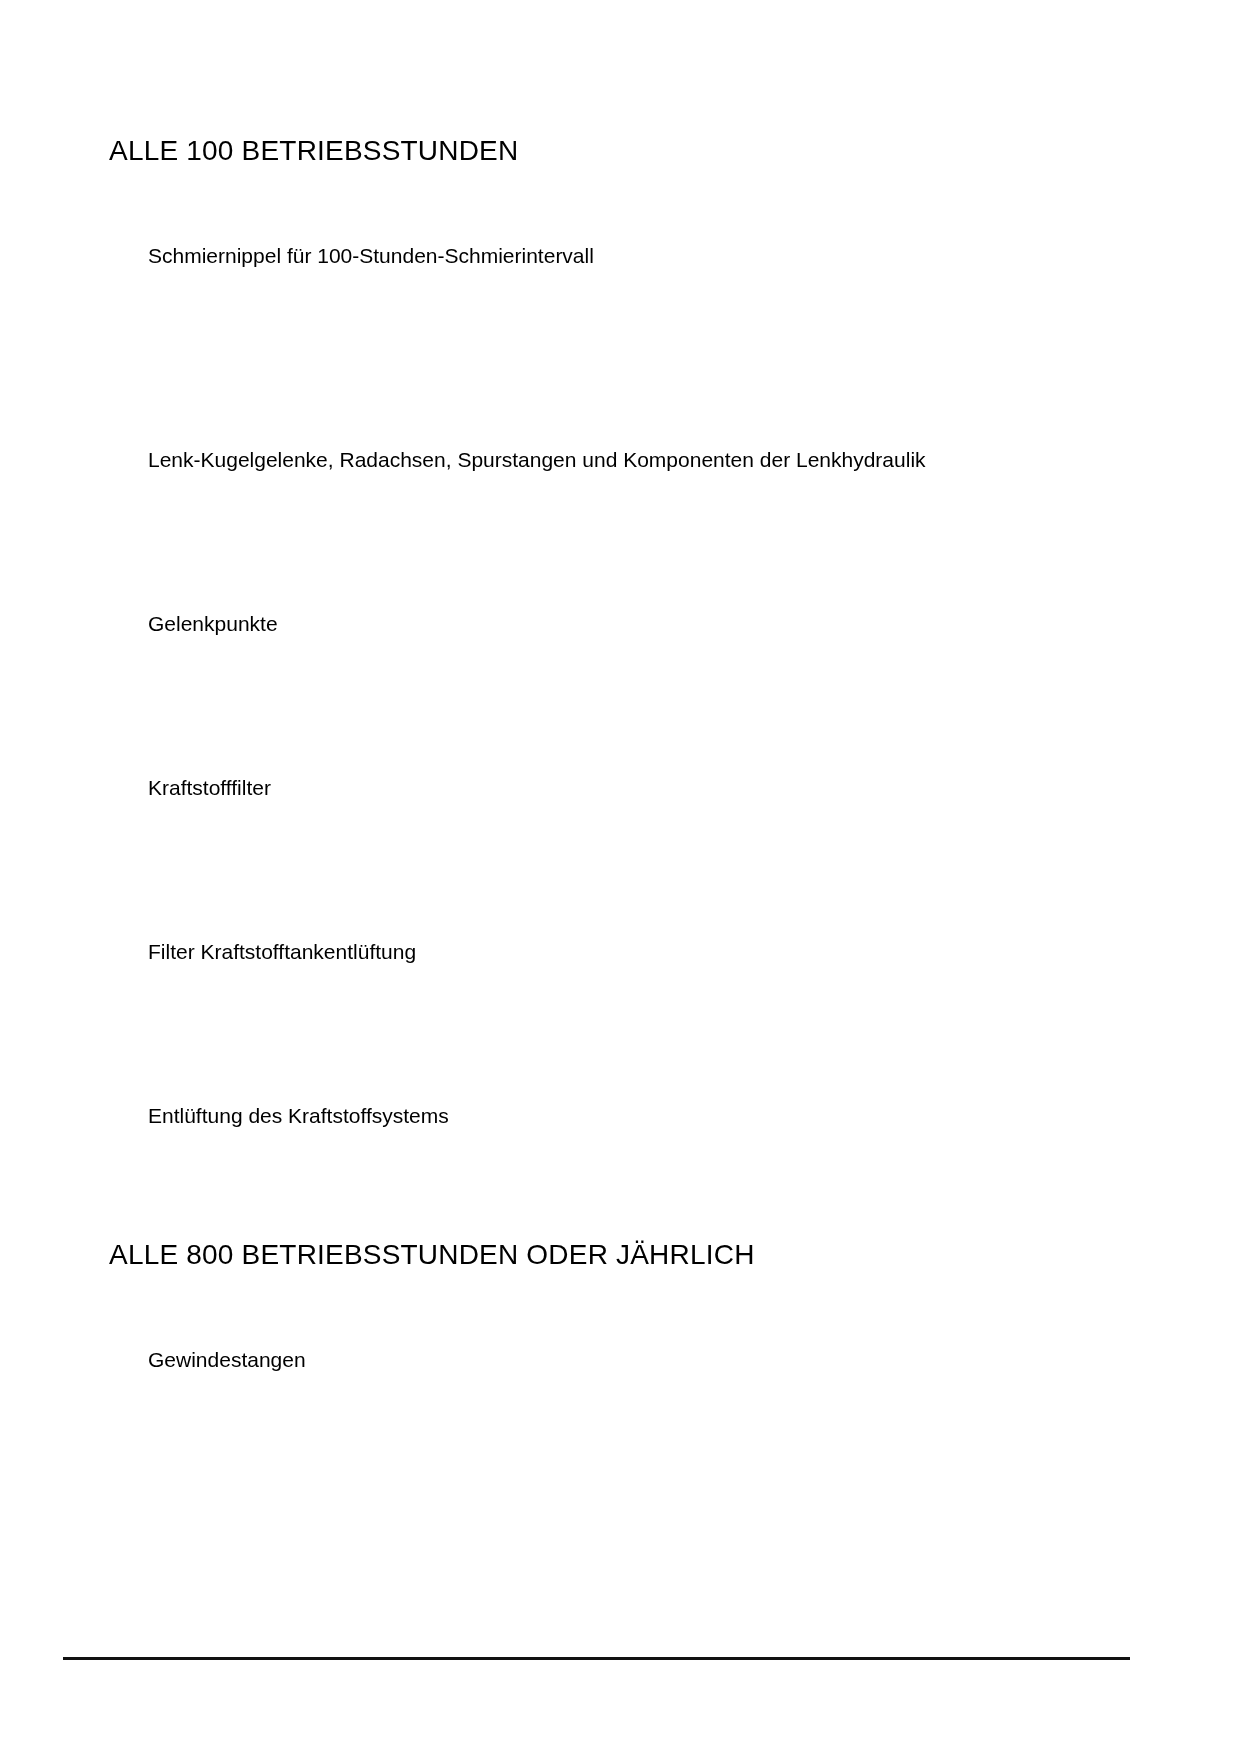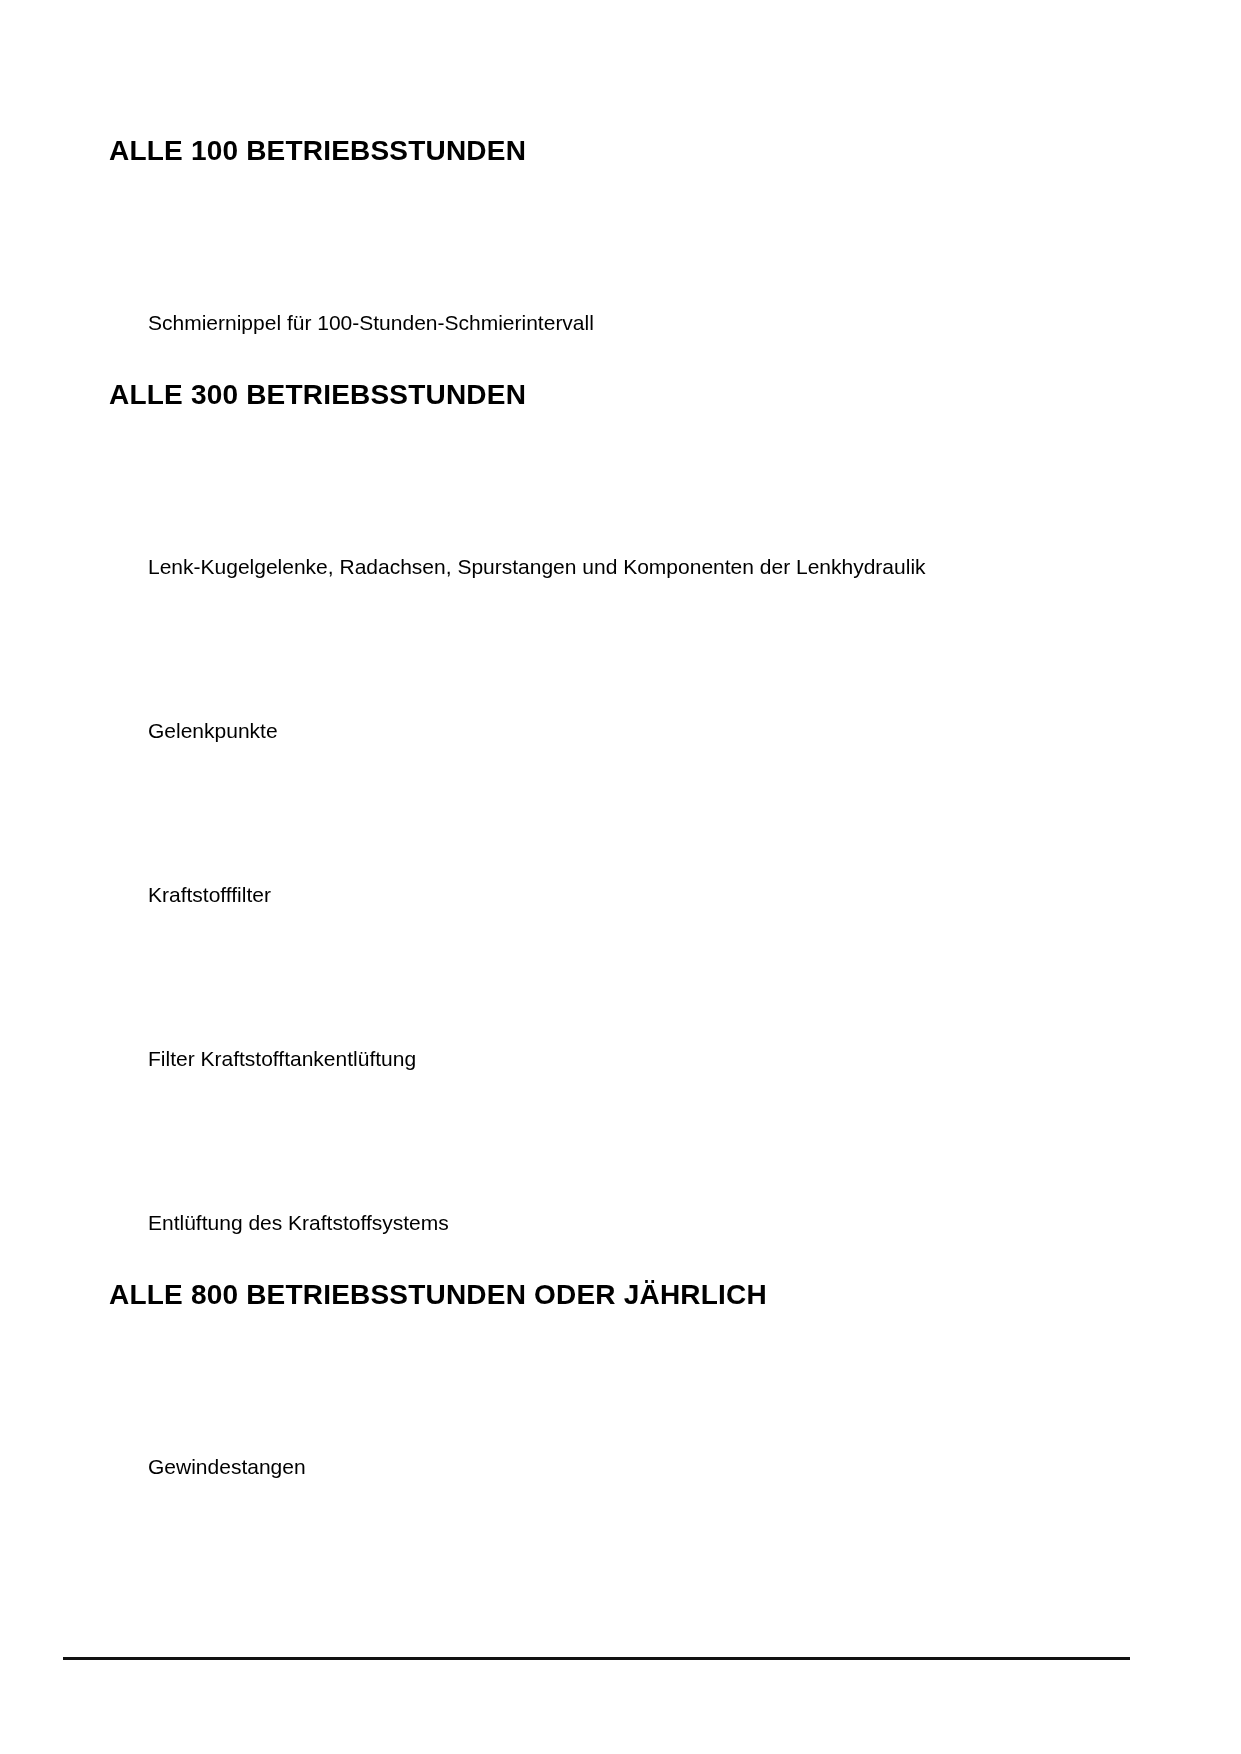--- a/index.html
+++ b/index.html
@@ -19,31 +19,31 @@
     padding-top: 134px;
     padding-left: 109px;
     width: 1021px; 
   }
   .section {
     margin-bottom: 40px;
   }
   .section-title {
     font-size: 28px;
     line-height: 34px;
-    font-weight: 700;
+    font-weight: 400;
     letter-spacing: 0.2px;
     margin: 0 0 6px 0;
     white-space: nowrap;
   }
   .entries {
     margin-left: 39px;
   }
   .entry {
     display: flex;
-    align-items: flex-end;
+    align-items: center;
     font-size: 21px;
     line-height: 30px;
     white-space: nowrap;
   }
   .entry .label {
     flex: 0 0 auto;
   }
   .entry .leader {
     flex: 1 1 auto;
     overflow: hidden;
@@ -79,21 +79,20 @@
     <div class="entries">
   <div class="entry">
     <span class="label">Schmiernippel für 100-Stunden-Schmierintervall</span>
     <span class="leader"></span>
     <span class="page">7-78</span>
   </div>
 </div>
   </section>
 
   <section class="section">
-    <h2 class="section-title">ALLE 300 BETRIEBSSTUNDEN</h2>
     <div class="entries">
   <div class="entry">
     <span class="label">Lenk-Kugelgelenke, Radachsen, Spurstangen und Komponenten der Lenkhydraulik</span>
     <span class="leader"></span>
     <span class="page">7-83</span>
   </div>
 
   <div class="entry">
     <span class="label">Gelenkpunkte</span>
     <span class="leader"></span>

